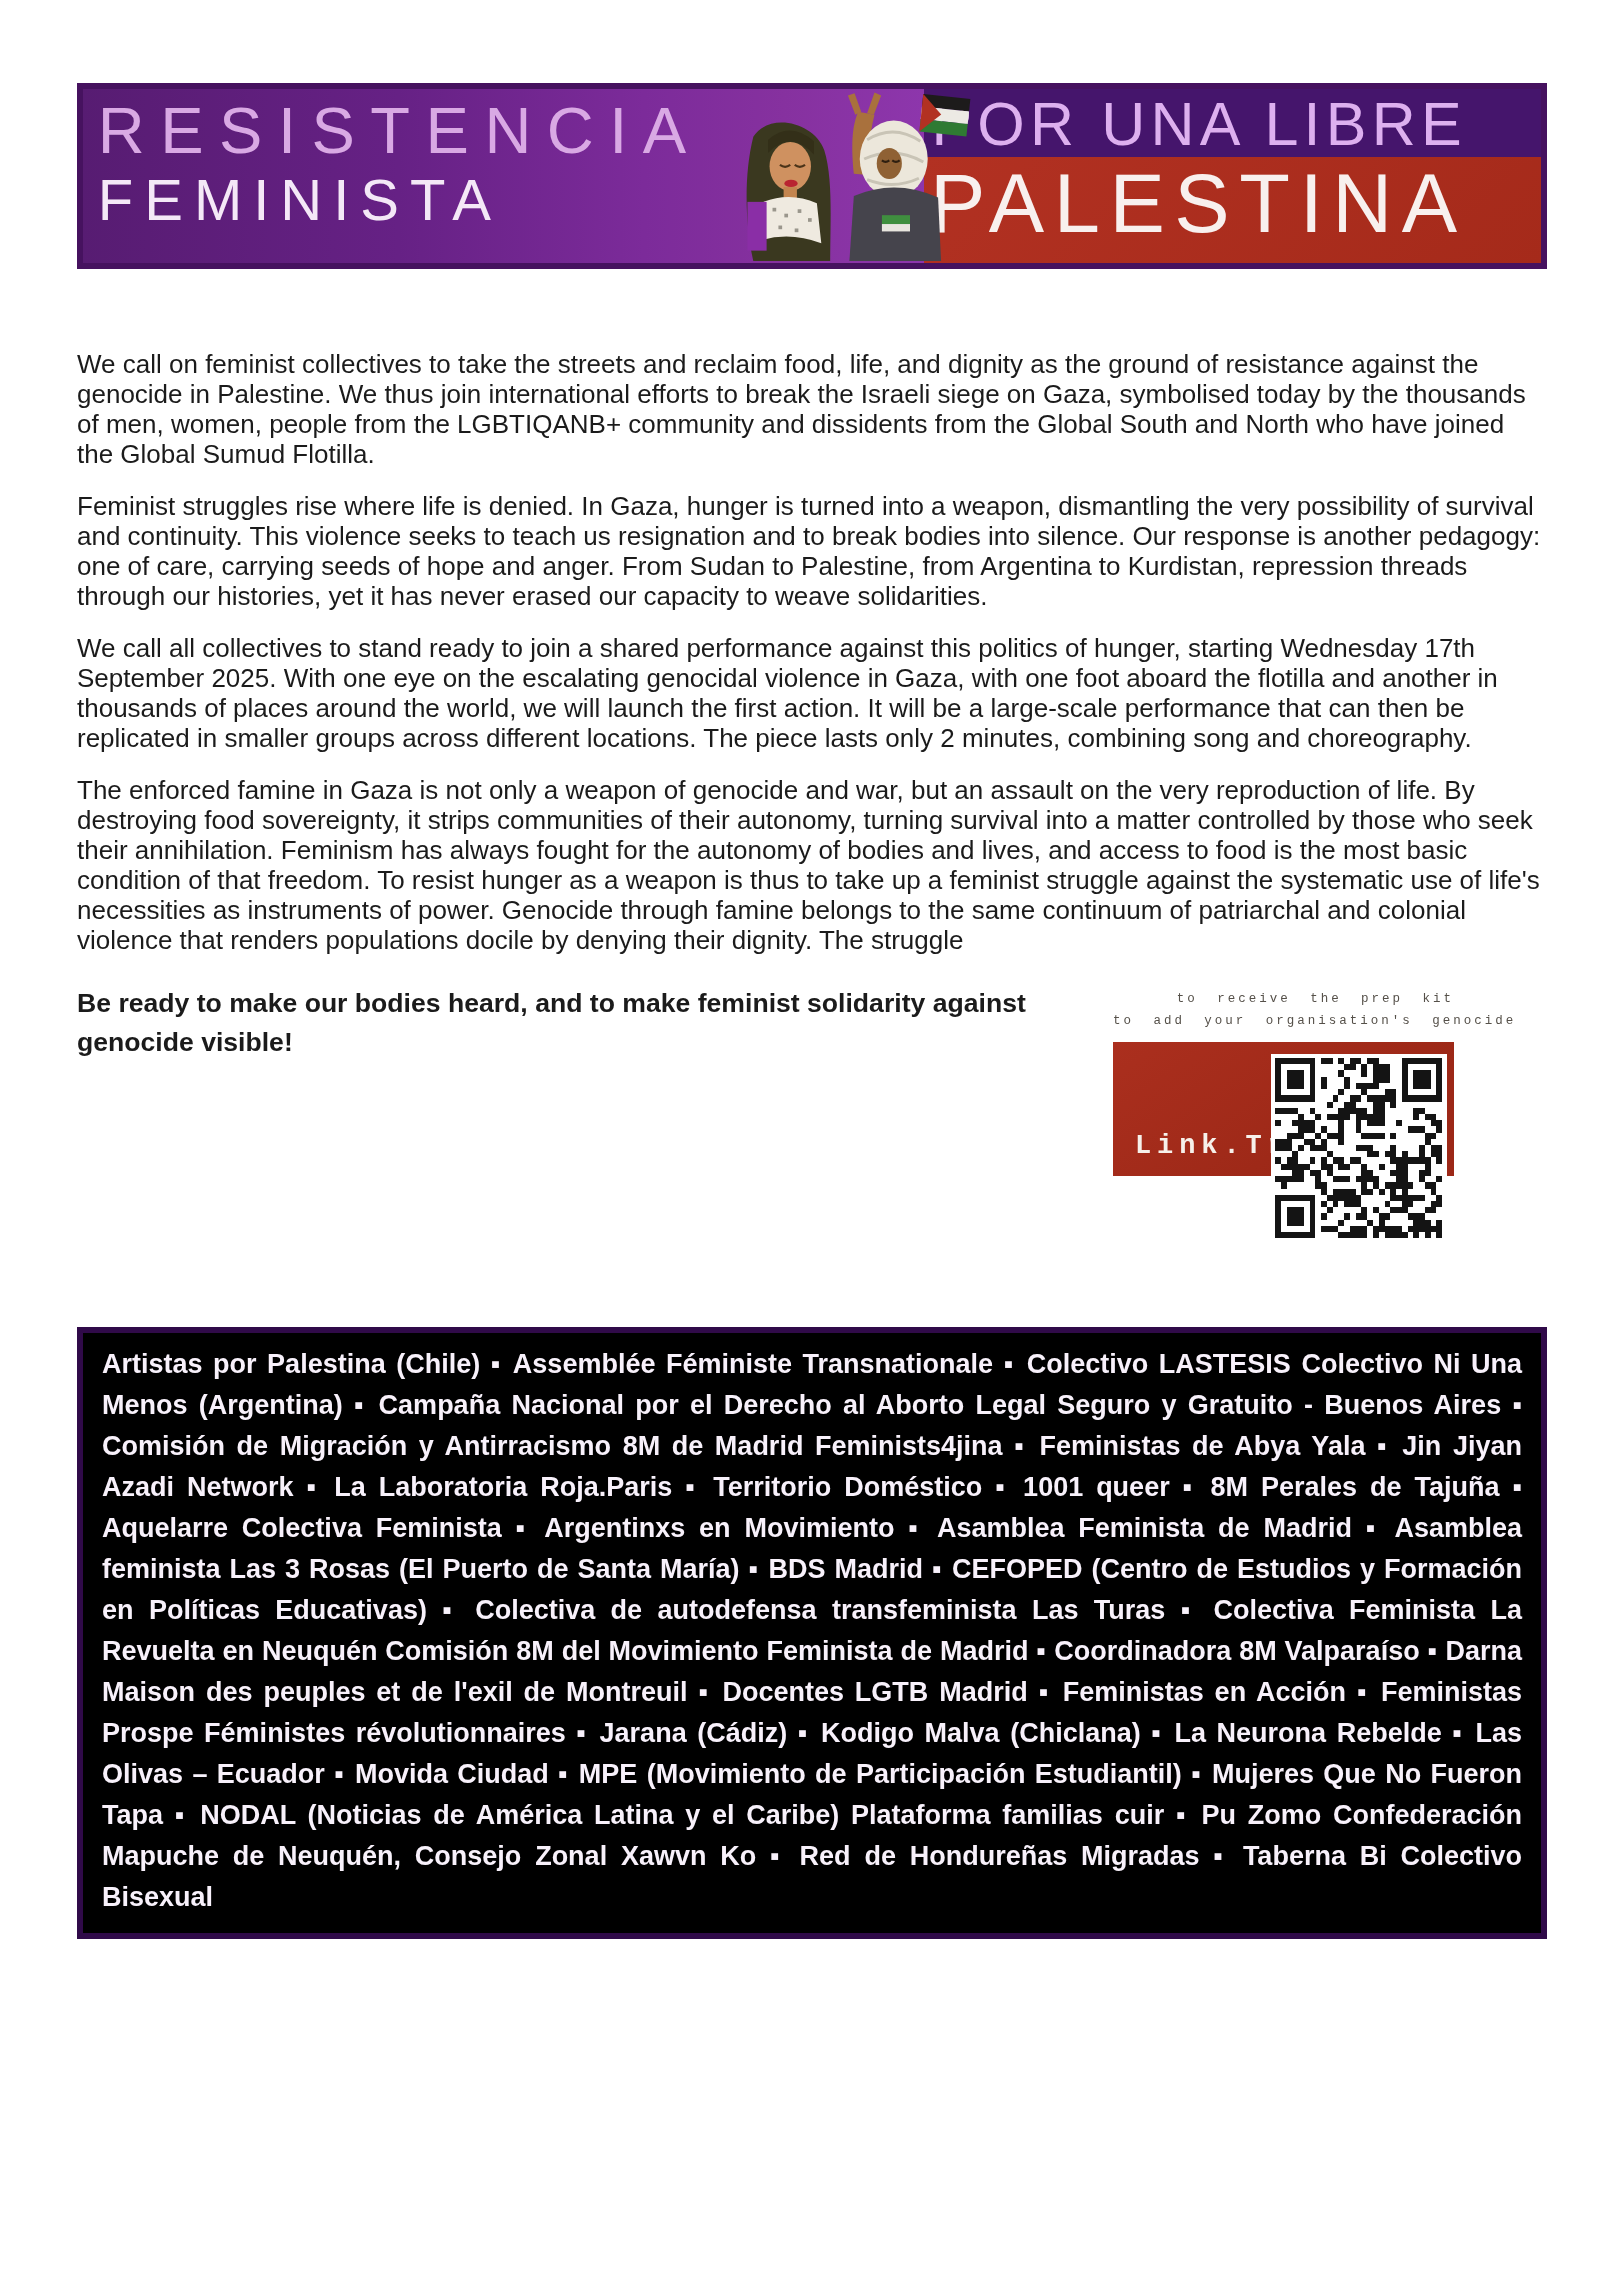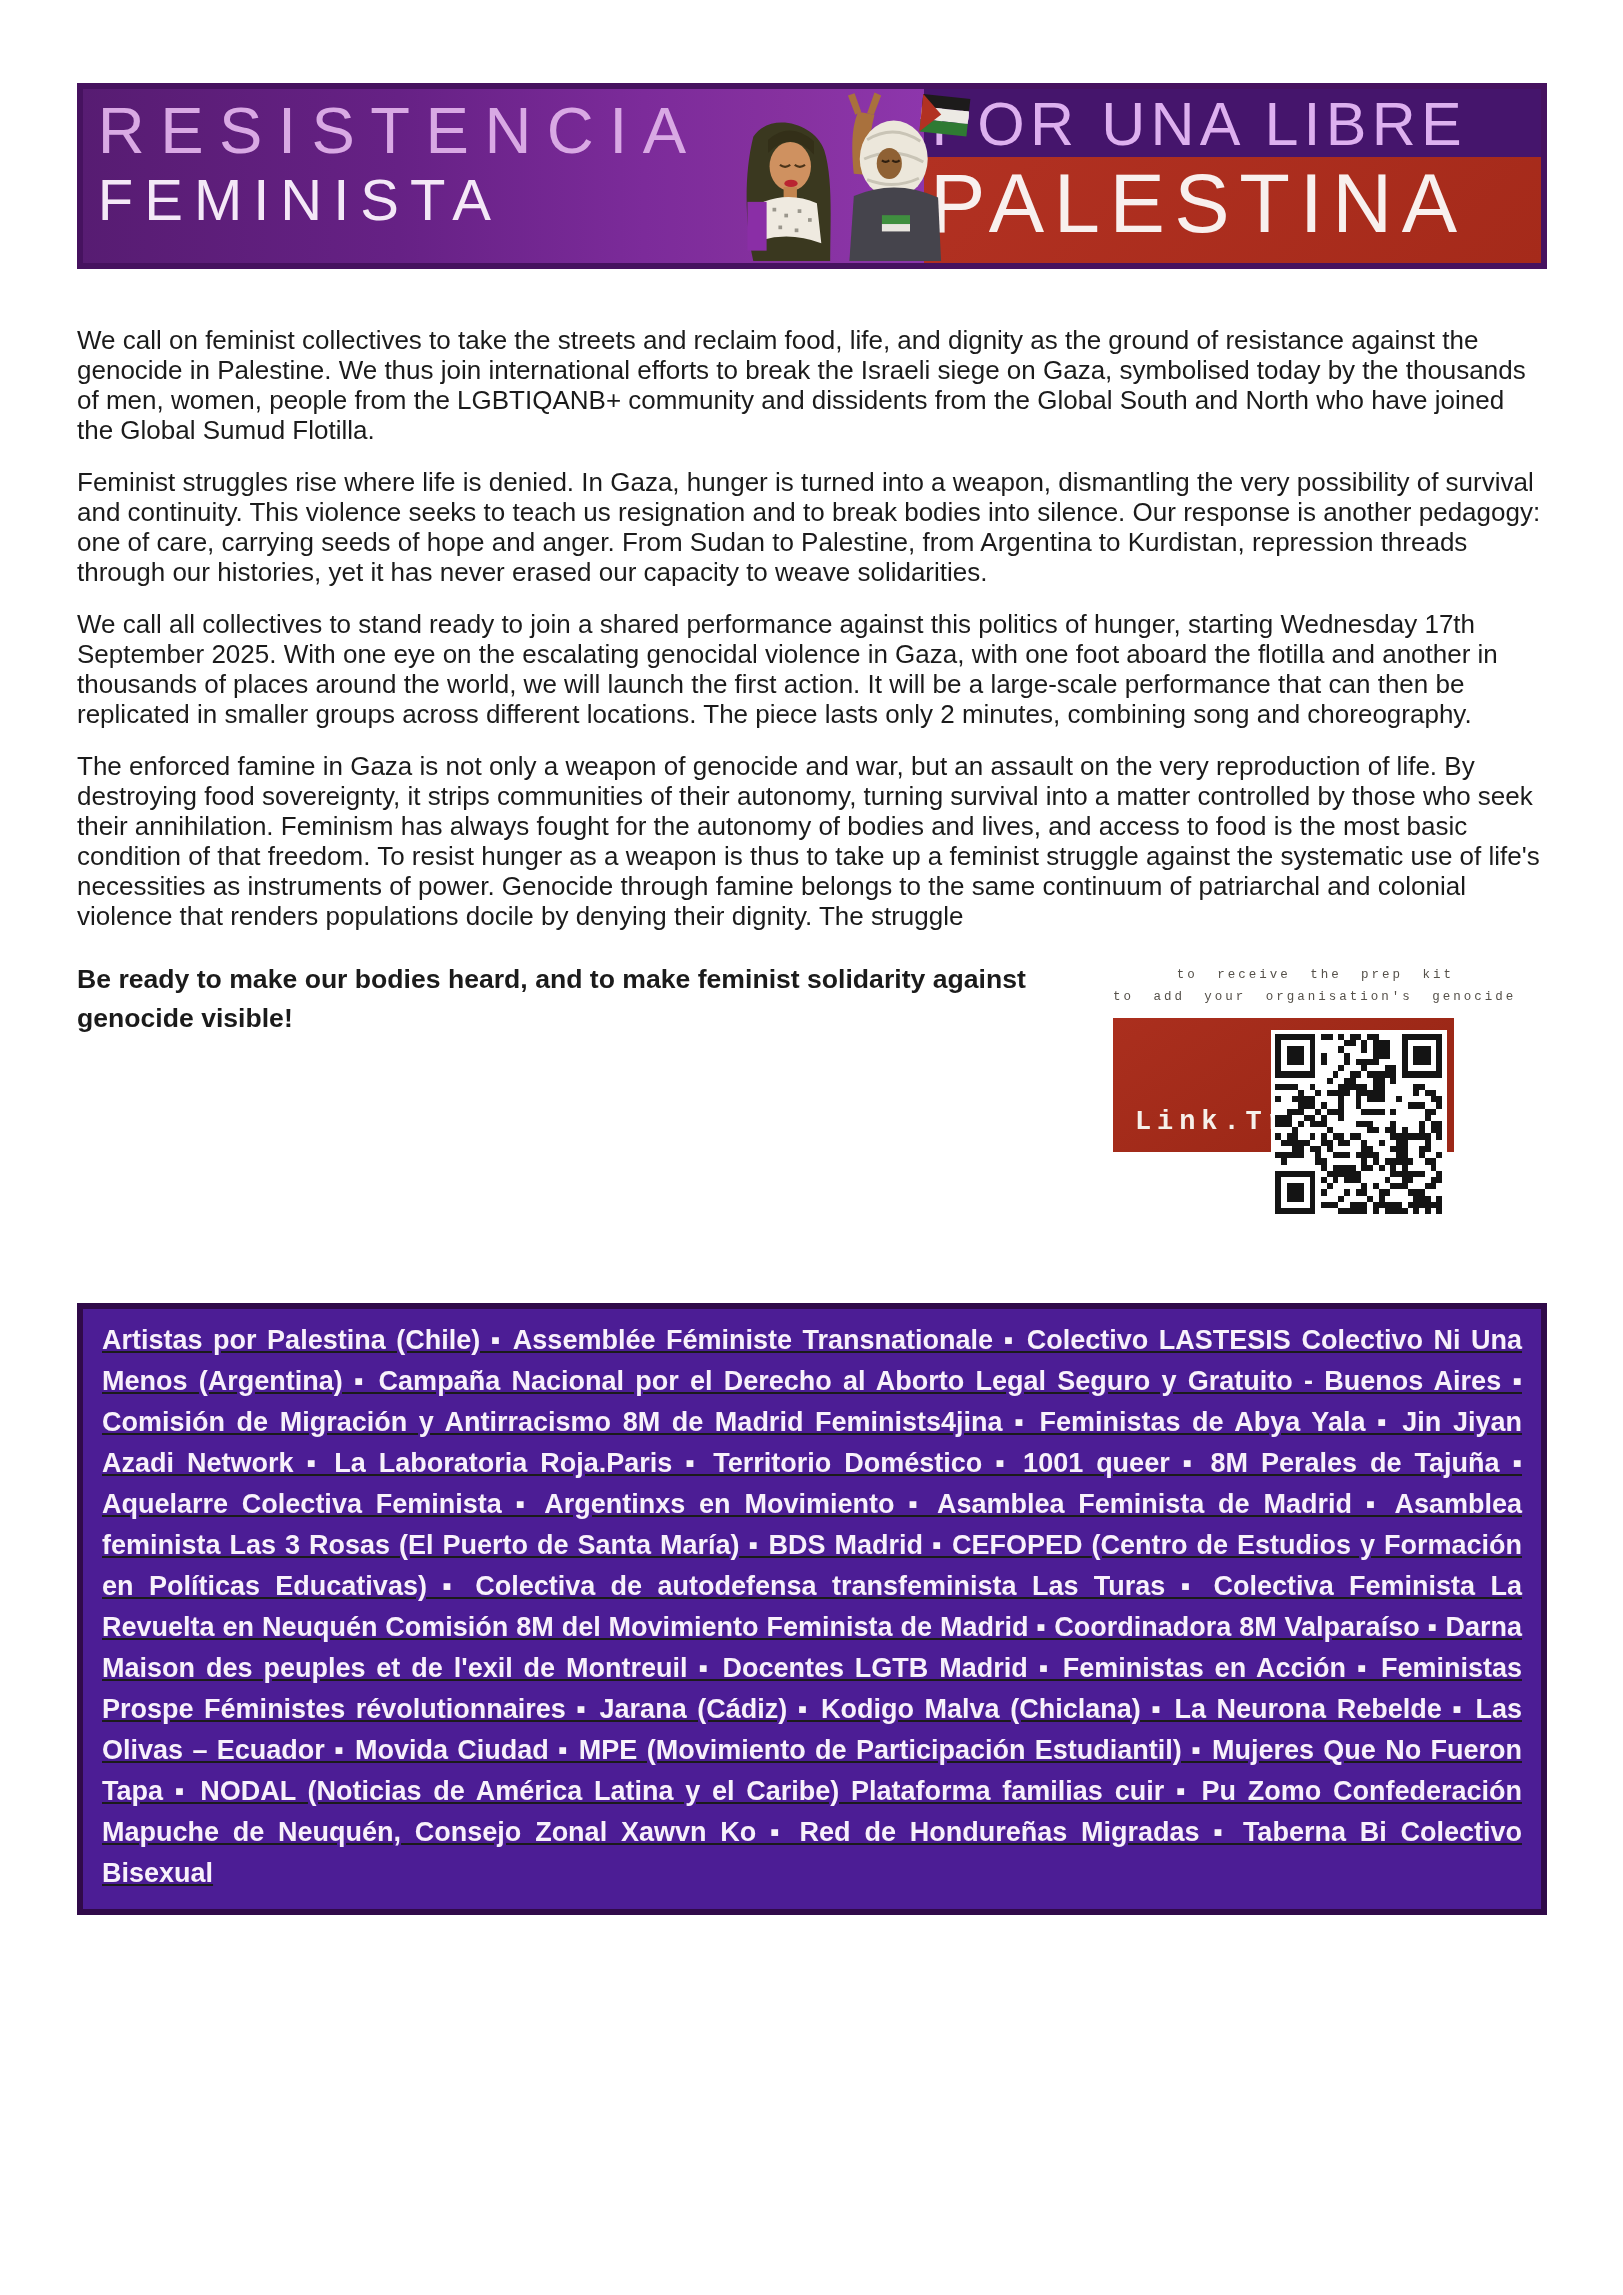--- a/index.html
+++ b/index.html
@@ -10,21 +10,21 @@
     font-family:"Liberation Sans", sans-serif;
     color:#1b1b1b;
     position:relative; overflow:hidden;
   }
 
   
   .banner {
     height:186px; box-sizing:border-box;
     border:6.6px solid #46125f;
     display:flex; overflow:hidden;
-    margin-bottom:56px;
+    margin-bottom:80px;
   }
   .banner-left {
     width:701px; box-sizing:border-box;
     background:linear-gradient(90deg,#571c72 0%,#662185 45%,#7c2b9a 80%,#86319f 100%);
     padding:8.9px 0 0 14.8px;
     white-space:nowrap;
   }
   .b-res { font-size:65px; line-height:1; letter-spacing:15.5px; color:#d9a9e4; }
   .b-fem { font-size:58px; line-height:1; letter-spacing:11px; color:#f4e8f7; margin-top:8px; }
   .banner-mid {
@@ -77,23 +77,22 @@
     width:176px; height:189px; background:#ffffff;
     padding:4.4px; box-sizing:border-box;
   }
   .qr-box svg { width:100%; height:100%; }
   .clear { clear:both; }
 
   
   .signatories {
     margin-top:74px;
     border:6.6px solid #300a49;
-    background:#4c1d95;
+    background:#000000;
     padding:11px 19px 14.8px;
-    text-decoration:underline;
   }
   .signatories p {
     margin:0; color:#f8f1fb; font-weight:bold;
     font-size:27px; line-height:41px; text-align:justify;
   }
 </style>
 </head>
 <body>
 
 <div class="page">

